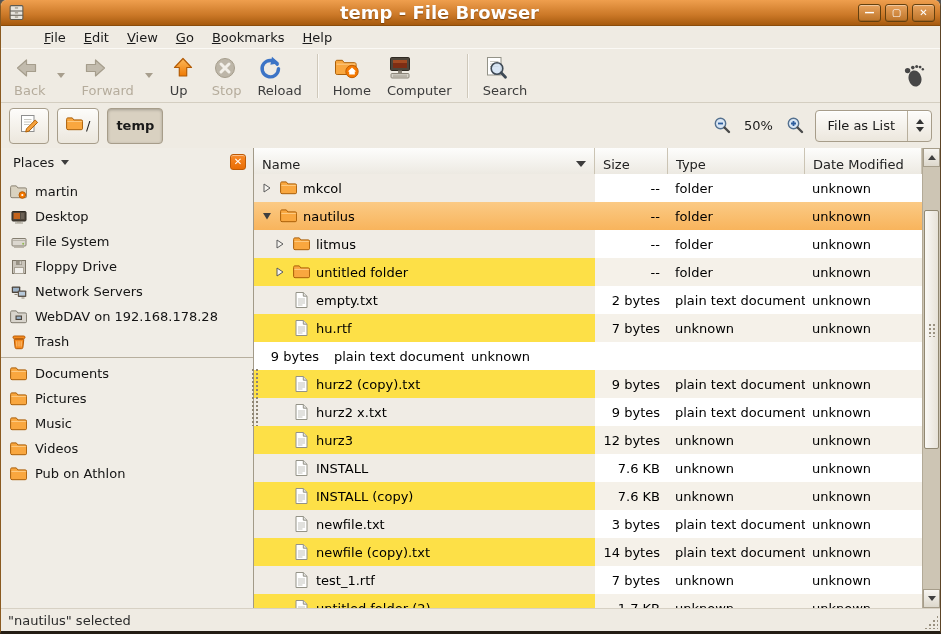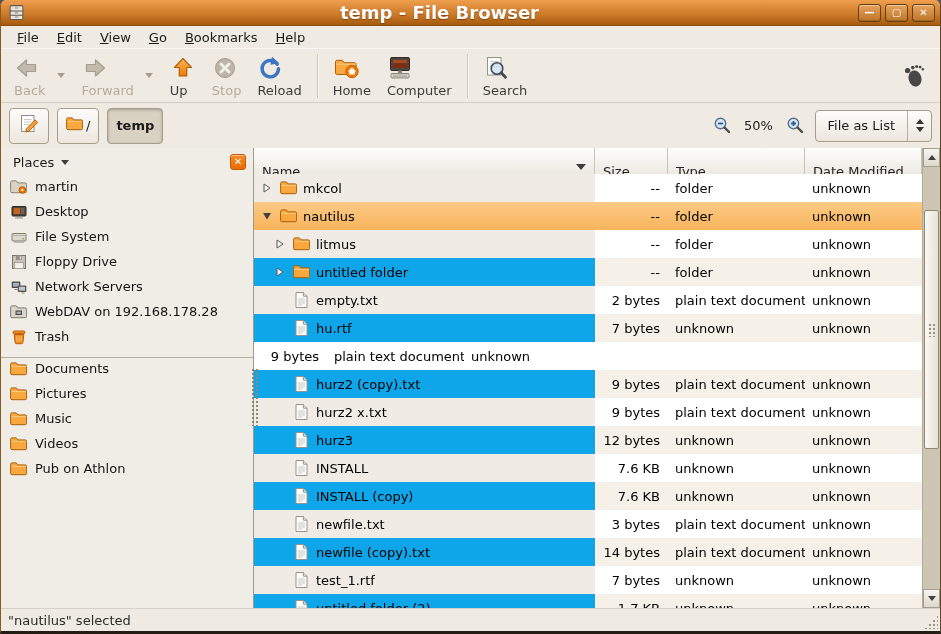--- a/index.html
+++ b/index.html
@@ -19,21 +19,21 @@
     background:linear-gradient(#ef9f4e,#cb7827 60%,#a65a0e);
     border-radius:5px 5px 0 0;border-bottom:1px solid #8a4c0b;}
   .win-icon{width:17px;height:17px;margin-left:2px;flex:none;}
   .title-text{flex:1;text-align:center;color:#fff;font-weight:bold;font-size:18px;
     text-shadow:0 1px 1px rgba(96,48,0,.65);}
   .wbtn{width:23px;height:18px;margin-left:4px;flex:none;border:1px solid #63400f;border-radius:3px;
     background:linear-gradient(#e8a35e,#bd7428);color:#fff;font-weight:bold;font-size:10px;
     display:flex;align-items:center;justify-content:center;line-height:1;
     box-shadow:inset 0 1px 0 rgba(255,255,255,.4), inset 0 -1px 0 rgba(0,0,0,.15);}
   
-  .menubar{height:22px;flex:none;display:flex;align-items:center;padding:0 7px;background:#efebe3;}
+  .menubar{height:22px;flex:none;display:flex;align-items:center;padding:0 7px;background:#efebe3;margin-left:27px;}
   .menu-item{padding:2px 9px;}
   .menu-item u{text-decoration:underline;}
   
   .toolbar{height:55px;flex:none;display:flex;align-items:center;padding:1px 5px;
     border-top:1px solid #fbf9f5;border-bottom:1px solid #d4cec1;background:#efebe3;}
   .tbtn{display:flex;flex-direction:column;align-items:flex-start;justify-content:center;
     padding:3px 8px 2px;border-radius:3px;min-width:40px;}
   .tbtn .tlabel{font-size:13px;color:#3c3c3c;margin-top:2px;white-space:nowrap;}
   .tbtn.disabled .tlabel{color:#b5ac9c;}
   .ticon{height:26px;display:flex;align-items:center;justify-content:center;}
@@ -59,46 +59,46 @@
   
   .content{flex:1;display:flex;position:relative;overflow:hidden;background:#fff;}
   .sidebar{width:253px;flex:none;background:#f0ede6;border-right:1px solid #a29a88;display:flex;flex-direction:column;}
   .side-header{height:28px;flex:none;display:flex;align-items:center;padding:0 7px;}
   .places-btn{display:flex;align-items:center;gap:7px;padding:2px 5px;}
   .places-btn i{display:block;width:0;height:0;border-left:4px solid transparent;border-right:4px solid transparent;border-top:5px solid #3d3d3d;}
   .side-close{margin-left:auto;width:16px;height:16px;border:1px solid #bd5a05;border-radius:3px;
     background:linear-gradient(#f98a28,#e96d04);color:#fff;font-size:10px;font-weight:bold;line-height:1;
     display:flex;align-items:center;justify-content:center;box-shadow:inset 0 1px 0 rgba(255,255,255,.45);}
   .side-list{flex:1;padding-top:3px;overflow:hidden;}
-  .side-item{height:25px;display:flex;gap:8px;padding-left:9px;color:#141414;white-space:nowrap;}
+  .side-item{height:25px;display:flex;align-items:center;gap:8px;padding-left:9px;color:#141414;white-space:nowrap;}
   .side-item .sicon{width:17px;height:16px;flex:none;display:flex;align-items:center;justify-content:center;}
   .side-sep{border-top:1px solid #b7af9e;margin:3px 0;}
   .paned-grip{position:absolute;left:250px;top:220px;width:7px;height:58px;z-index:5;
     background-image:radial-gradient(#8f8674 1px,transparent 1.2px);background-size:4px 4px;}
   
   .listwrap{flex:1;display:flex;overflow:hidden;}
   .list-main{flex:1;display:flex;flex-direction:column;overflow:hidden;background:#fff;}
   .lheader{display:flex;height:26px;flex:none;}
   .hcell{border-right:1px solid #cbc4b4;border-bottom:1px solid #b3aa97;
-    background:linear-gradient(#fdfdfc,#e9e5dc);display:flex;padding:16px 8px;color:#222;}
+    background:linear-gradient(#fdfdfc,#e9e5dc);display:flex;align-items:center;padding:16px 8px;color:#222;}
   .hcell .sort{margin-left:auto;display:block;width:0;height:0;border-left:5px solid transparent;border-right:5px solid transparent;border-top:6px solid #3d3d3d;}
   .h-name{width:341px;}
   .h-size{width:73px;}
   .h-type{width:137px;}
   .h-date{flex:1;}
   .rows{flex:1;overflow:hidden;}
   .row{display:flex;height:28px;}
   .cell{display:flex;align-items:center;color:#000;white-space:nowrap;overflow:hidden;}
   .c-name{width:341px;padding-left:6px;gap:6px;}
   .c-size{width:73px;justify-content:flex-end;padding-right:8px;}
   .c-type{width:137px;padding-left:7px;}
   .c-date{flex:1;padding-left:7px;}
   .row.even .c-name{background:#f0ece5;}
   .row.even .c-size,.row.even .c-type,.row.even .c-date{background:#ffffff;}
-  .row.odd .c-name{background:#0ea5e9;}
+  .row.odd .c-name{background:#fde047;}
   .row.odd .c-size,.row.odd .c-type,.row.odd .c-date{background:#f5f1e9;}
   .row.selected .cell{background:linear-gradient(#fbca85,#f8b45c);}
   .exp{width:13px;flex:none;display:flex;align-items:center;justify-content:center;}
   .indent1 .exp{margin-left:13px;}
   .ficon{width:18px;height:16px;flex:none;display:flex;align-items:center;justify-content:center;}
   
   .vscroll{width:18px;flex:none;display:flex;flex-direction:column;background:#cdc5b4;border-left:1px solid #b3aa97;}
   .sbtn{height:19px;flex:none;border:1px solid #a69d8a;background:linear-gradient(#f7f5f1,#ddd8cc);
     display:flex;align-items:center;justify-content:center;}
   .sbtn i{display:block;width:0;height:0;border-left:4px solid transparent;border-right:4px solid transparent;}

